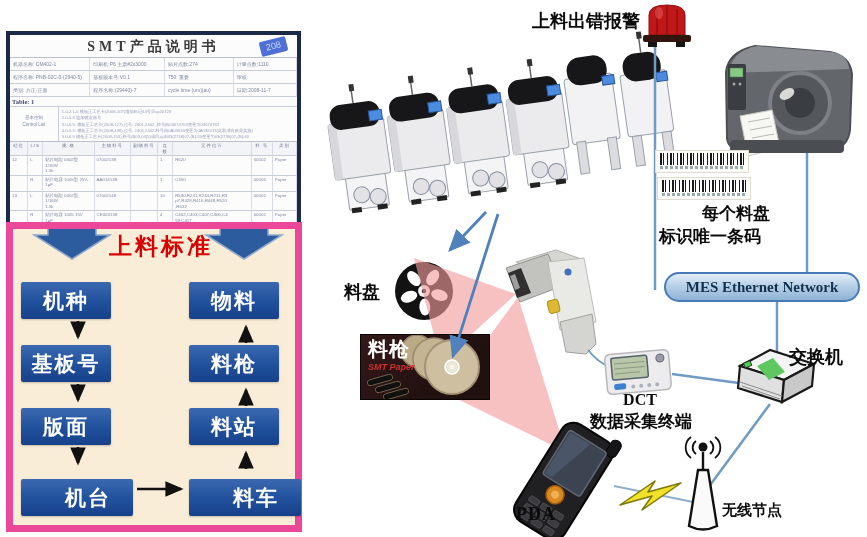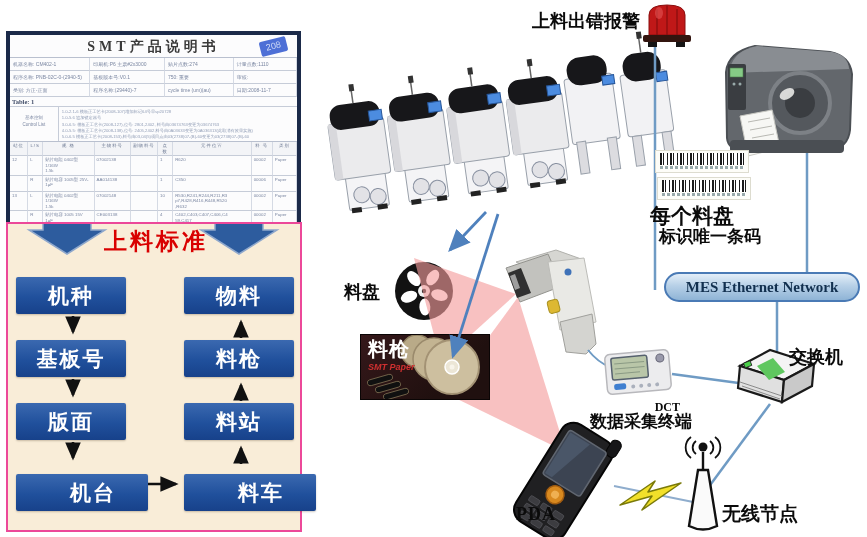--- a/index.html
+++ b/index.html
@@ -25,24 +25,24 @@
        padding-top:8px;white-space:pre-line;line-height:1.5;}
   .ctl-lines{padding:2px 2px 1px 3px;}
   .ctl-line{font-size:4.2px;line-height:1.5;color:#94a0b8;white-space:nowrap;overflow:hidden;}
   .dgrid{display:grid;grid-template-columns:6fr 5fr 17fr 12fr 9fr 5fr 26fr 7fr 8fr;}
   .dcell{border-right:1px solid #d5dae4;border-bottom:1px solid #c6ccd8;font-size:4.4px;
        color:#7b87a2;padding:1px 2px;overflow:hidden;white-space:pre-line;line-height:1.25;}
   .dhead .dcell{text-align:center;color:#67748f;background:#f3f4f7;letter-spacing:1px;}
   .drow{min-height:16px;}
   
   .flow{position:absolute;left:6px;top:222px;width:296px;height:310px;background:#f9edd8;
-        border:2px solid #ec4899;box-sizing:border-box;z-index:2;}
+        border:7px solid #ec4899;box-sizing:border-box;z-index:2;}
   .flow-title{position:absolute;left:74px;top:2px;width:148px;text-align:center;color:#d90000;
         font-size:23px;font-weight:bold;letter-spacing:3px;z-index:3;}
-  .fbox{position:absolute;width:110px;height:37px;display:flex;align-items:center;justify-content:center;
+  .fbox{position:absolute;width:90px;height:37px;display:flex;align-items:center;justify-content:center;
         background:linear-gradient(180deg,#3b69b0 0%,#20509c 55%,#17418a 100%);
         color:#fff;font-size:21px;font-weight:bold;letter-spacing:2px;border-radius:2px;z-index:3;
         box-shadow:0 1px 2px rgba(60,40,10,.25);}
   .fcol-l{left:8px;} .fcol-r{left:176px;}
   .frow-1{top:53px;} .frow-2{top:116px;} .frow-3{top:179px;} .frow-4{top:250px;padding-left:22px;}
   
   .lbl{position:absolute;font-family:"Liberation Serif","DejaVu Serif",serif;font-weight:bold;
        color:#0b0b0b;z-index:5;white-space:nowrap;}
   .feeder{position:absolute;left:360px;top:334px;width:130px;height:66px;z-index:3;
        background:linear-gradient(135deg,#35181a 0%,#20100f 70%);border:1px solid #0a0505;box-sizing:border-box;}
@@ -426,21 +426,21 @@
     <div class="fbox fcol-l frow-3">版面</div>
     <div class="fbox fcol-l frow-4">机台</div>
     <div class="fbox fcol-r frow-1">物料</div>
     <div class="fbox fcol-r frow-2">料枪</div>
     <div class="fbox fcol-r frow-3">料站</div>
     <div class="fbox fcol-r frow-4">料车</div>
   </div>
 
   <div class="lbl" style="left:532px;top:9px;font-size:18px;">上料出错报警</div>
   <div class="lbl" style="left:344px;top:280px;font-size:18px;">料盘</div>
-  <div class="lbl" style="left:650px;top:202px;width:120px;text-align:left;font-size:21px;">每个料盘</div>
+  <div class="lbl" style="left:650px;top:202px;width:120px;text-align:right;font-size:17px;">每个料盘</div>
   <div class="lbl" style="left:650px;top:225px;width:120px;text-align:center;font-size:17px;">标识唯一条码</div>
   <div class="lbl" style="left:789px;top:345px;font-size:18px;">交换机</div>
-  <div class="lbl" style="left:600px;top:400px;width:80px;text-align:right;font-size:12px;">DCT</div>
+  <div class="lbl" style="left:600px;top:391px;width:80px;text-align:center;font-size:16px;">DCT</div>
   <div class="lbl" style="left:590px;top:410px;font-size:17px;">数据采集终端</div>
   <div class="lbl" style="left:516px;top:504px;font-size:18px;letter-spacing:1px;">PDA</div>
-  <div class="lbl" style="left:722px;top:501px;font-size:19px;">无线节点</div>
+  <div class="lbl" style="left:722px;top:501px;font-size:15px;">无线节点</div>
 
 </div>
 
 </body></html>

